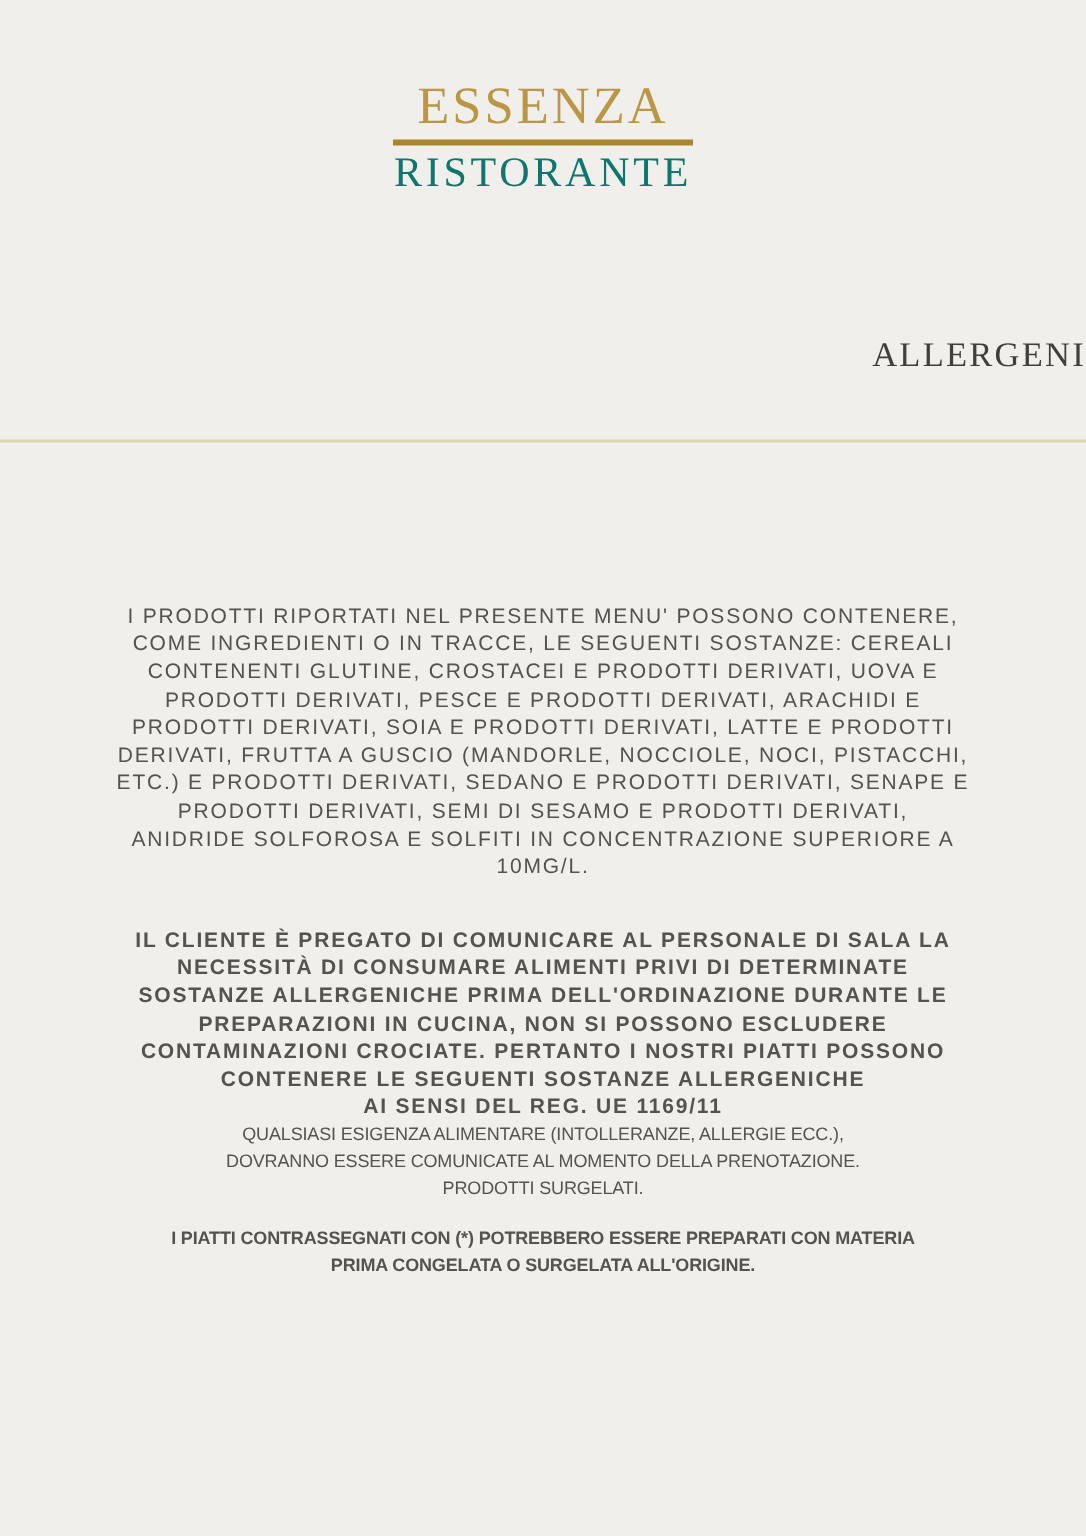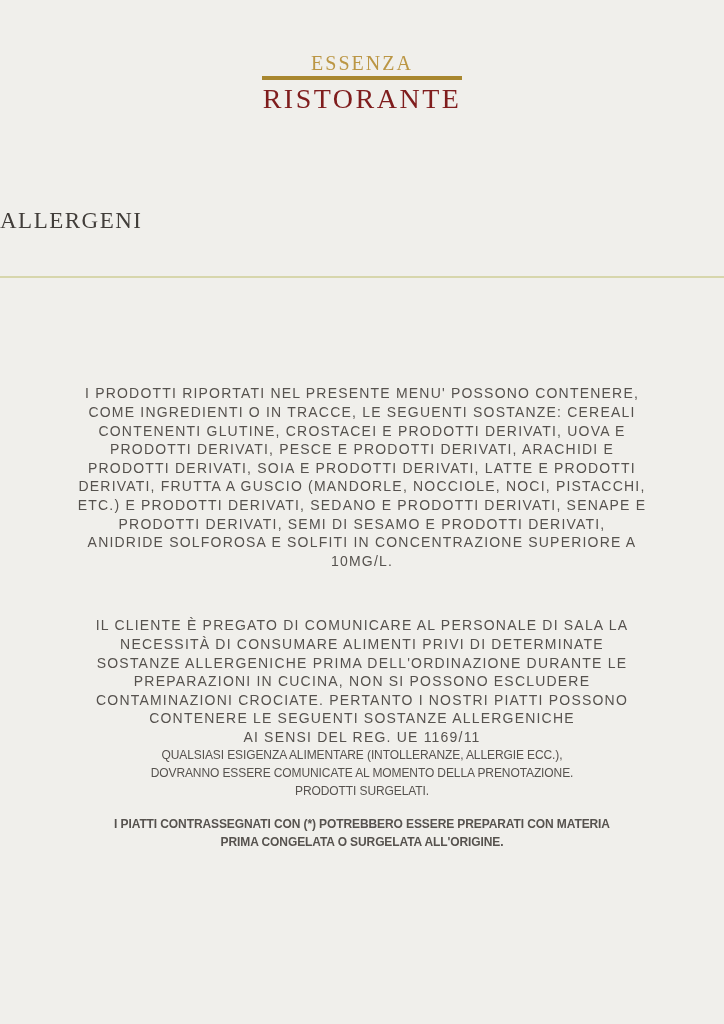--- a/index.html
+++ b/index.html
@@ -11,45 +11,45 @@
     margin: 0 auto;
     background: #f0efeb;
     overflow: hidden;
     font-family: "Liberation Sans", sans-serif;
   }
 
   
   .brand { padding-top: 52px; text-align: center; }
   .brand-name {
     font-family: "Liberation Serif", serif;
-    font-size: 20px;
+    font-size: 35px;
     font-weight: 400;
     letter-spacing: 2px;
     color: #bb9644;
     line-height: 1.1;
   }
   .brand-divider {
     width: 200px;
     height: 4px;
     background: #a8872f;
     margin: 2px auto 4px auto;
   }
   .brand-subtitle {
     font-family: "Liberation Serif", serif;
     font-size: 28px;
     font-weight: 400;
     letter-spacing: 2.5px;
-    color: #7f1d1d;
+    color: #0f766e;
     line-height: 1.1;
   }
 
   
   .page-title {
     margin-top: 92px;
-    text-align: left;
+    text-align: right;
     font-family: "Liberation Serif", serif;
     font-size: 23px;
     font-weight: 400;
     letter-spacing: 1.5px;
     color: #423e3a;
     line-height: 1.2;
   }
 
   
   .section-divider {
@@ -68,21 +68,21 @@
     font-size: 14px;
     letter-spacing: 1.2px;
     line-height: 18.6px;
   }
   .para.tight {
     font-size: 12px;
     letter-spacing: -0.1px;
     line-height: 18px;
   }
   .para.first { margin-top: 106px; }
-  .para.second { margin-top: 46px; }
+  .para.second { margin-top: 30px; font-weight: bold; }
   .para.fourth { margin-top: 15px; font-weight: bold; }
 </style>
 </head>
 <body>
 
 <div class="page">
 
   <header class="brand">
     <div class="brand-name">ESSENZA</div>
     <div class="brand-divider"></div>

